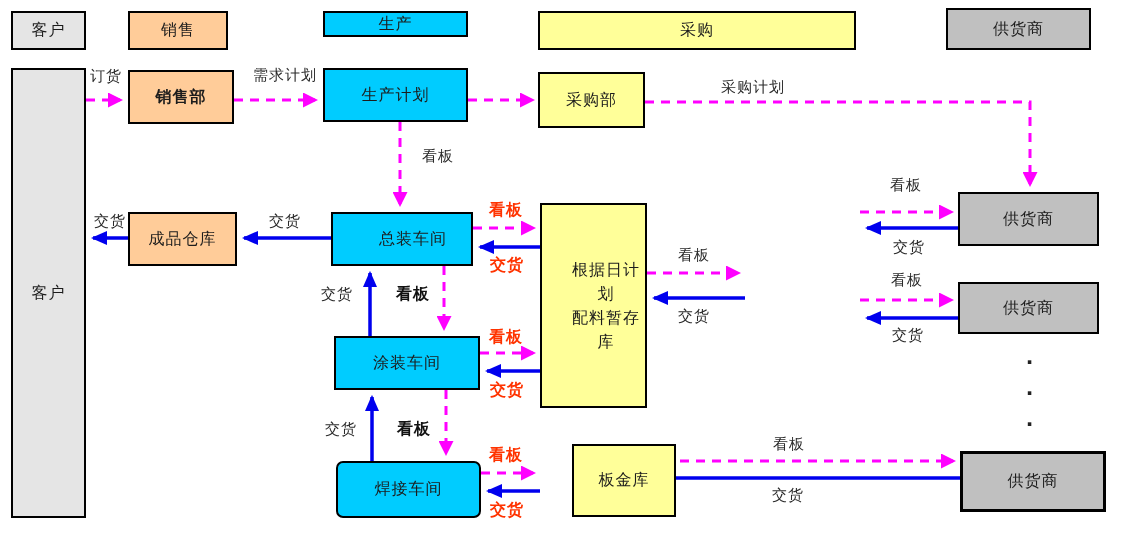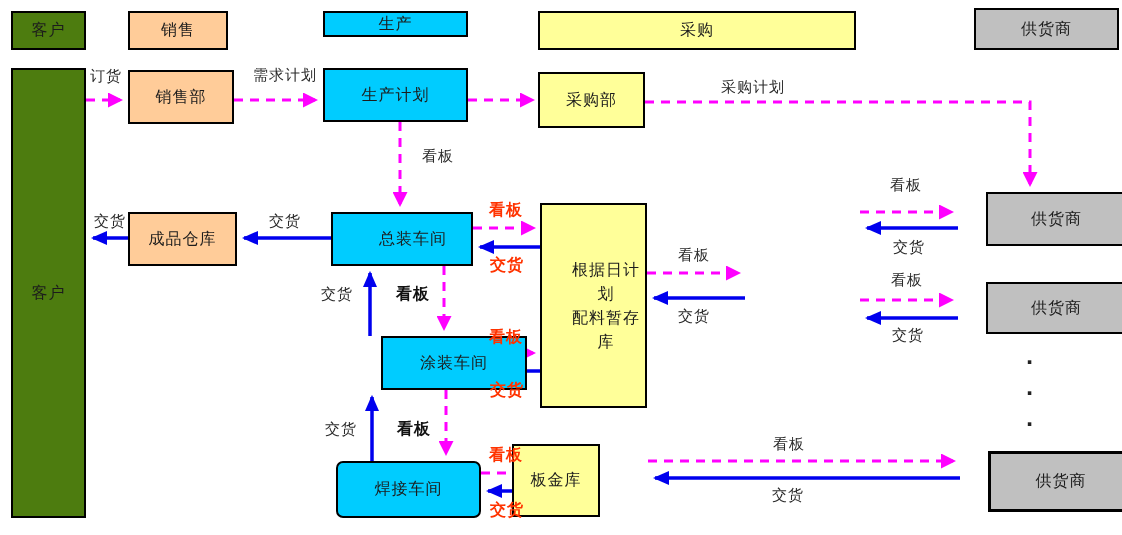--- a/index.html
+++ b/index.html
@@ -17,25 +17,25 @@
     box-sizing: border-box;
     border: 2px solid #000000;
     display: flex;
     align-items: center;
     justify-content: center;
     text-align: center;
     font-size: 16px;
     color: #1c1c1c;
     letter-spacing: 1px;
   }
-  .green  { background: #4d7c0f; }
+  .green  { background: #e5e5e5; }
   .orange { background: #ffcc99; }
   .cyan   { background: #00ccff; }
   .yellow { background: #ffff99; }
-  .gray   { background: #c0c0c0; margin-left: 28px; }
+  .gray   { background: #c0c0c0; }
   .multiline { white-space: pre-line; line-height: 1.5; }
   .lbl {
     position: absolute;
     transform: translate(-50%, -50%);
     font-size: 15px;
     color: #2a2a2a;
     white-space: nowrap;
     letter-spacing: 1px;
   }
   .lbl.red  { color: #ff3300; font-weight: bold; font-size: 16px; }
@@ -106,46 +106,46 @@
   <div class="box yellow" style="left:538px; top:11px; width:318px; height:39px;">
       <span>采购</span>
     </div>
   <div class="box gray" style="left:946px; top:8px;  width:145px; height:42px;">
       <span>供货商</span>
     </div>
 
   <div class="box green" style="left:11px;  top:68px;  width:75px;  height:450px;">
       <span>客户</span>
     </div>
-  <div class="box orange" style="left:128px; top:70px;  width:106px; height:54px;">
+  <div class="box orange" style="left:128px; top:70px;  width:106px; height:54px;font-weight:bold;">
       <span>销售部</span>
     </div>
   <div class="box cyan" style="left:323px; top:68px;  width:145px; height:54px;justify-content:center;">
       <span>生产计划</span>
     </div>
   <div class="box yellow" style="left:538px; top:72px;  width:107px; height:56px;text-align:center;">
       <span>采购部</span>
     </div>
   <div class="box orange" style="left:128px; top:212px; width:109px; height:54px;">
       <span>成品仓库</span>
     </div>
   <div class="box cyan" style="left:331px; top:212px; width:142px; height:54px;padding-left:22px;">
       <span>总装车间</span>
     </div>
-  <div class="box cyan" style="left:334px; top:336px; width:146px; height:54px;margin-left:47px;">
+  <div class="box cyan" style="left:334px; top:336px; width:146px; height:54px;">
       <span>涂装车间</span>
     </div>
   <div class="box cyan" style="left:336px; top:461px; width:145px; height:57px;border-radius:7px;">
       <span>焊接车间</span>
     </div>
   <div class="box yellow" style="left:540px; top:203px; width:107px; height:205px;padding-left:25px;">
       <span class="multiline">根据日计划
 配料暂存库</span>
     </div>
-  <div class="box yellow" style="left:512px; top:444px; width:88px; height:73px;align-items:center;">
+  <div class="box yellow" style="left:572px; top:444px; width:104px; height:73px;align-items:center;">
       <span>板金库</span>
     </div>
   <div class="box gray" style="left:958px; top:192px; width:141px; height:54px;">
       <span>供货商</span>
     </div>
   <div class="box gray" style="left:958px; top:282px; width:141px; height:52px;">
       <span>供货商</span>
     </div>
   <div class="box gray" style="left:960px; top:451px; width:146px; height:61px; border-width:3px;">
       <span>供货商</span>

